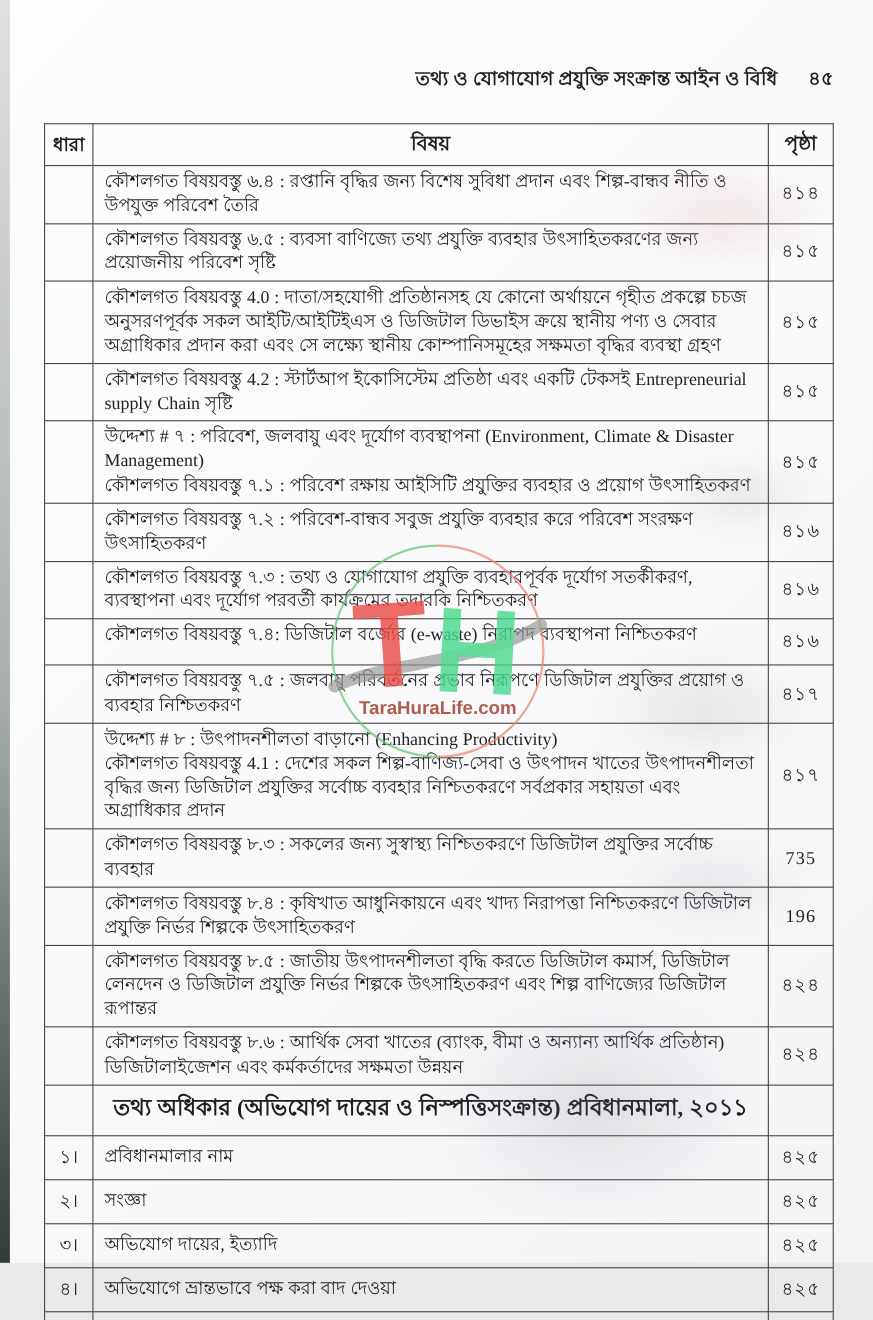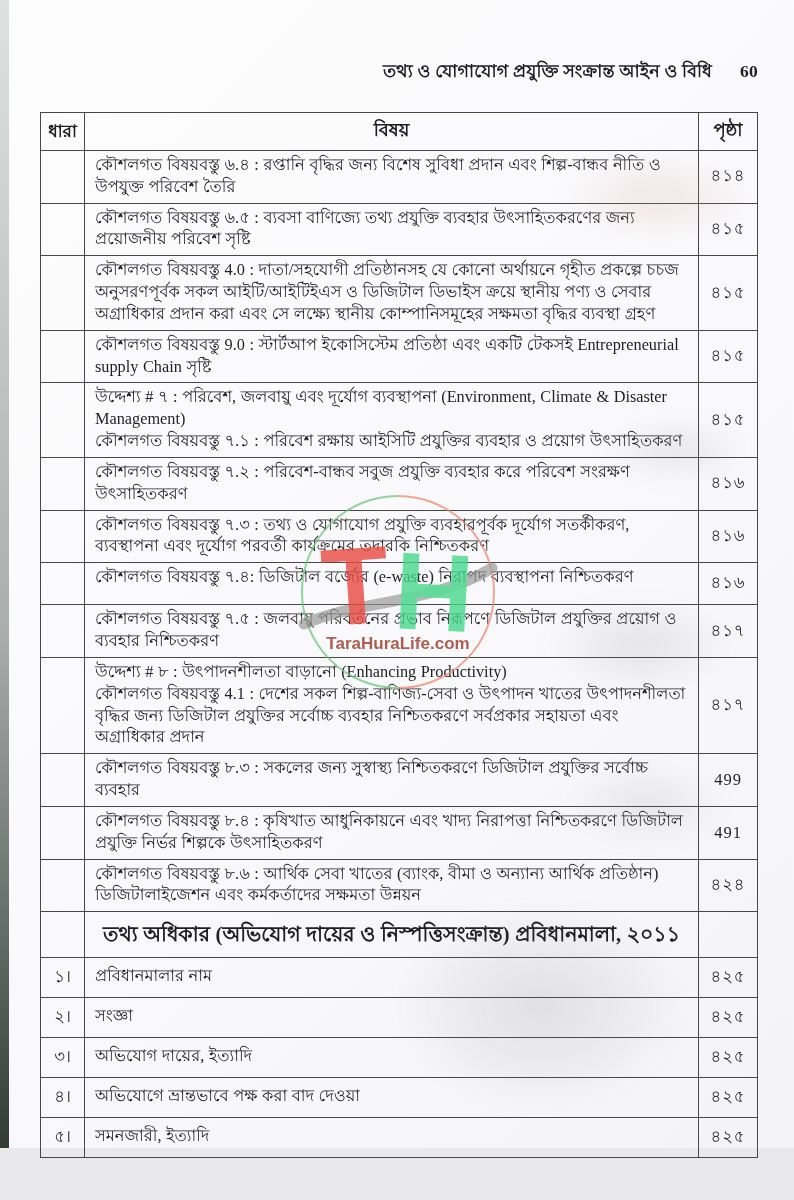--- a/index.html
+++ b/index.html
@@ -57,21 +57,21 @@
 </style>
 </head>
 <body>
 
 <div class="page">
 
   <div class="left-edge"></div>
 
   <div class="running-header">
     <span>তথ্য ও যোগাযোগ প্রযুক্তি সংক্রান্ত আইন ও বিধি</span>
-    <span>60</span>
+    <span>৪৫</span>
   </div>
 
   <table class="toc">
     <colgroup>
         <col class="cno">
         <col>
         <col class="cpg">
       </colgroup>
     <thead>
       <tr class="h36">
@@ -91,21 +91,21 @@
         <td class="c-sub">কৌশলগত বিষয়বস্তু ৬.৫ : ব্যবসা বাণিজ্যে তথ্য প্রযুক্তি ব্যবহার উৎসাহিতকরণের জন্য প্রয়োজনীয় পরিবেশ সৃষ্টি</td>
         <td class="c-pg">৪১৫</td>
       </tr>
       <tr class="h70">
         <td class="c-no"></td>
         <td class="c-sub">কৌশলগত বিষয়বস্তু 4.0 : দাতা/সহযোগী প্রতিষ্ঠানসহ যে কোনো অর্থায়নে গৃহীত প্রকল্পে চচজ অনুসরণপূর্বক সকল আইটি/আইটিইএস ও ডিজিটাল ডিভাইস ক্রয়ে স্থানীয় পণ্য ও সেবার অগ্রাধিকার প্রদান করা এবং সে লক্ষ্যে স্থানীয় কোম্পানিসমূহের সক্ষমতা বৃদ্ধির ব্যবস্থা গ্রহণ</td>
         <td class="c-pg">৪১৫</td>
       </tr>
       <tr class="h46">
         <td class="c-no"></td>
-        <td class="c-sub">কৌশলগত বিষয়বস্তু 9.0 : স্টার্টআপ ইকোসিস্টেম প্রতিষ্ঠা এবং একটি টেকসই Entrepreneurial supply Chain সৃষ্টি</td>
+        <td class="c-sub">কৌশলগত বিষয়বস্তু 4.2 : স্টার্টআপ ইকোসিস্টেম প্রতিষ্ঠা এবং একটি টেকসই Entrepreneurial supply Chain সৃষ্টি</td>
         <td class="c-pg">৪১৫</td>
       </tr>
       <tr class="h50">
         <td class="c-no"></td>
         <td class="c-sub">উদ্দেশ্য # ৭ : পরিবেশ, জলবায়ু এবং দূর্যোগ ব্যবস্থাপনা (Environment, Climate &amp; Disaster Management)
 কৌশলগত বিষয়বস্তু ৭.১ : পরিবেশ রক্ষায় আইসিটি প্রযুক্তির ব্যবহার ও প্রয়োগ উৎসাহিতকরণ</td>
         <td class="c-pg">৪১৫</td>
       </tr>
       <tr class="h42">
         <td class="c-no"></td>
@@ -129,26 +129,31 @@
       </tr>
       <tr class="h68">
         <td class="c-no"></td>
         <td class="c-sub">উদ্দেশ্য # ৮ : উৎপাদনশীলতা বাড়ানো (Enhancing Productivity)
 কৌশলগত বিষয়বস্তু 4.1 : দেশের সকল শিল্প-বাণিজ্য-সেবা ও উৎপাদন খাতের উৎপাদনশীলতা বৃদ্ধির জন্য ডিজিটাল প্রযুক্তির সর্বোচ্চ ব্যবহার নিশ্চিতকরণে সর্বপ্রকার সহায়তা এবং অগ্রাধিকার প্রদান</td>
         <td class="c-pg">৪১৭</td>
       </tr>
       <tr class="h44">
         <td class="c-no"></td>
         <td class="c-sub">কৌশলগত বিষয়বস্তু ৮.৩ : সকলের জন্য সুস্বাস্থ্য নিশ্চিতকরণে ডিজিটাল প্রযুক্তির সর্বোচ্চ ব্যবহার</td>
-        <td class="c-pg">499</td>
+        <td class="c-pg">735</td>
       </tr>
       <tr class="h46">
         <td class="c-no"></td>
         <td class="c-sub">কৌশলগত বিষয়বস্তু ৮.৪ : কৃষিখাত আধুনিকায়নে এবং খাদ্য নিরাপত্তা নিশ্চিতকরণে ডিজিটাল প্রযুক্তি নির্ভর শিল্পকে উৎসাহিতকরণ</td>
-        <td class="c-pg">491</td>
+        <td class="c-pg">196</td>
+      </tr>
+      <tr class="h46">
+        <td class="c-no"></td>
+        <td class="c-sub">কৌশলগত বিষয়বস্তু ৮.৫ : জাতীয় উৎপাদনশীলতা বৃদ্ধি করতে ডিজিটাল কমার্স, ডিজিটাল লেনদেন ও ডিজিটাল প্রযুক্তি নির্ভর শিল্পকে উৎসাহিতকরণ এবং শিল্প বাণিজ্যের ডিজিটাল রূপান্তর</td>
+        <td class="c-pg">৪২৪</td>
       </tr>
       <tr class="h52">
         <td class="c-no"></td>
         <td class="c-sub">কৌশলগত বিষয়বস্তু ৮.৬ : আর্থিক সেবা খাতের (ব্যাংক, বীমা ও অন্যান্য আর্থিক প্রতিষ্ঠান) ডিজিটালাইজেশন এবং কর্মকর্তাদের সক্ষমতা উন্নয়ন</td>
         <td class="c-pg">৪২৪</td>
       </tr>
       <tr class="h46 heading-row">
         <td class="c-no"></td>
         <td class="c-sub">তথ্য অধিকার (অভিযোগ দায়ের ও নিস্পত্তিসংক্রান্ত) প্রবিধানমালা, ২০১১</td>
         <td class="c-pg"></td>

